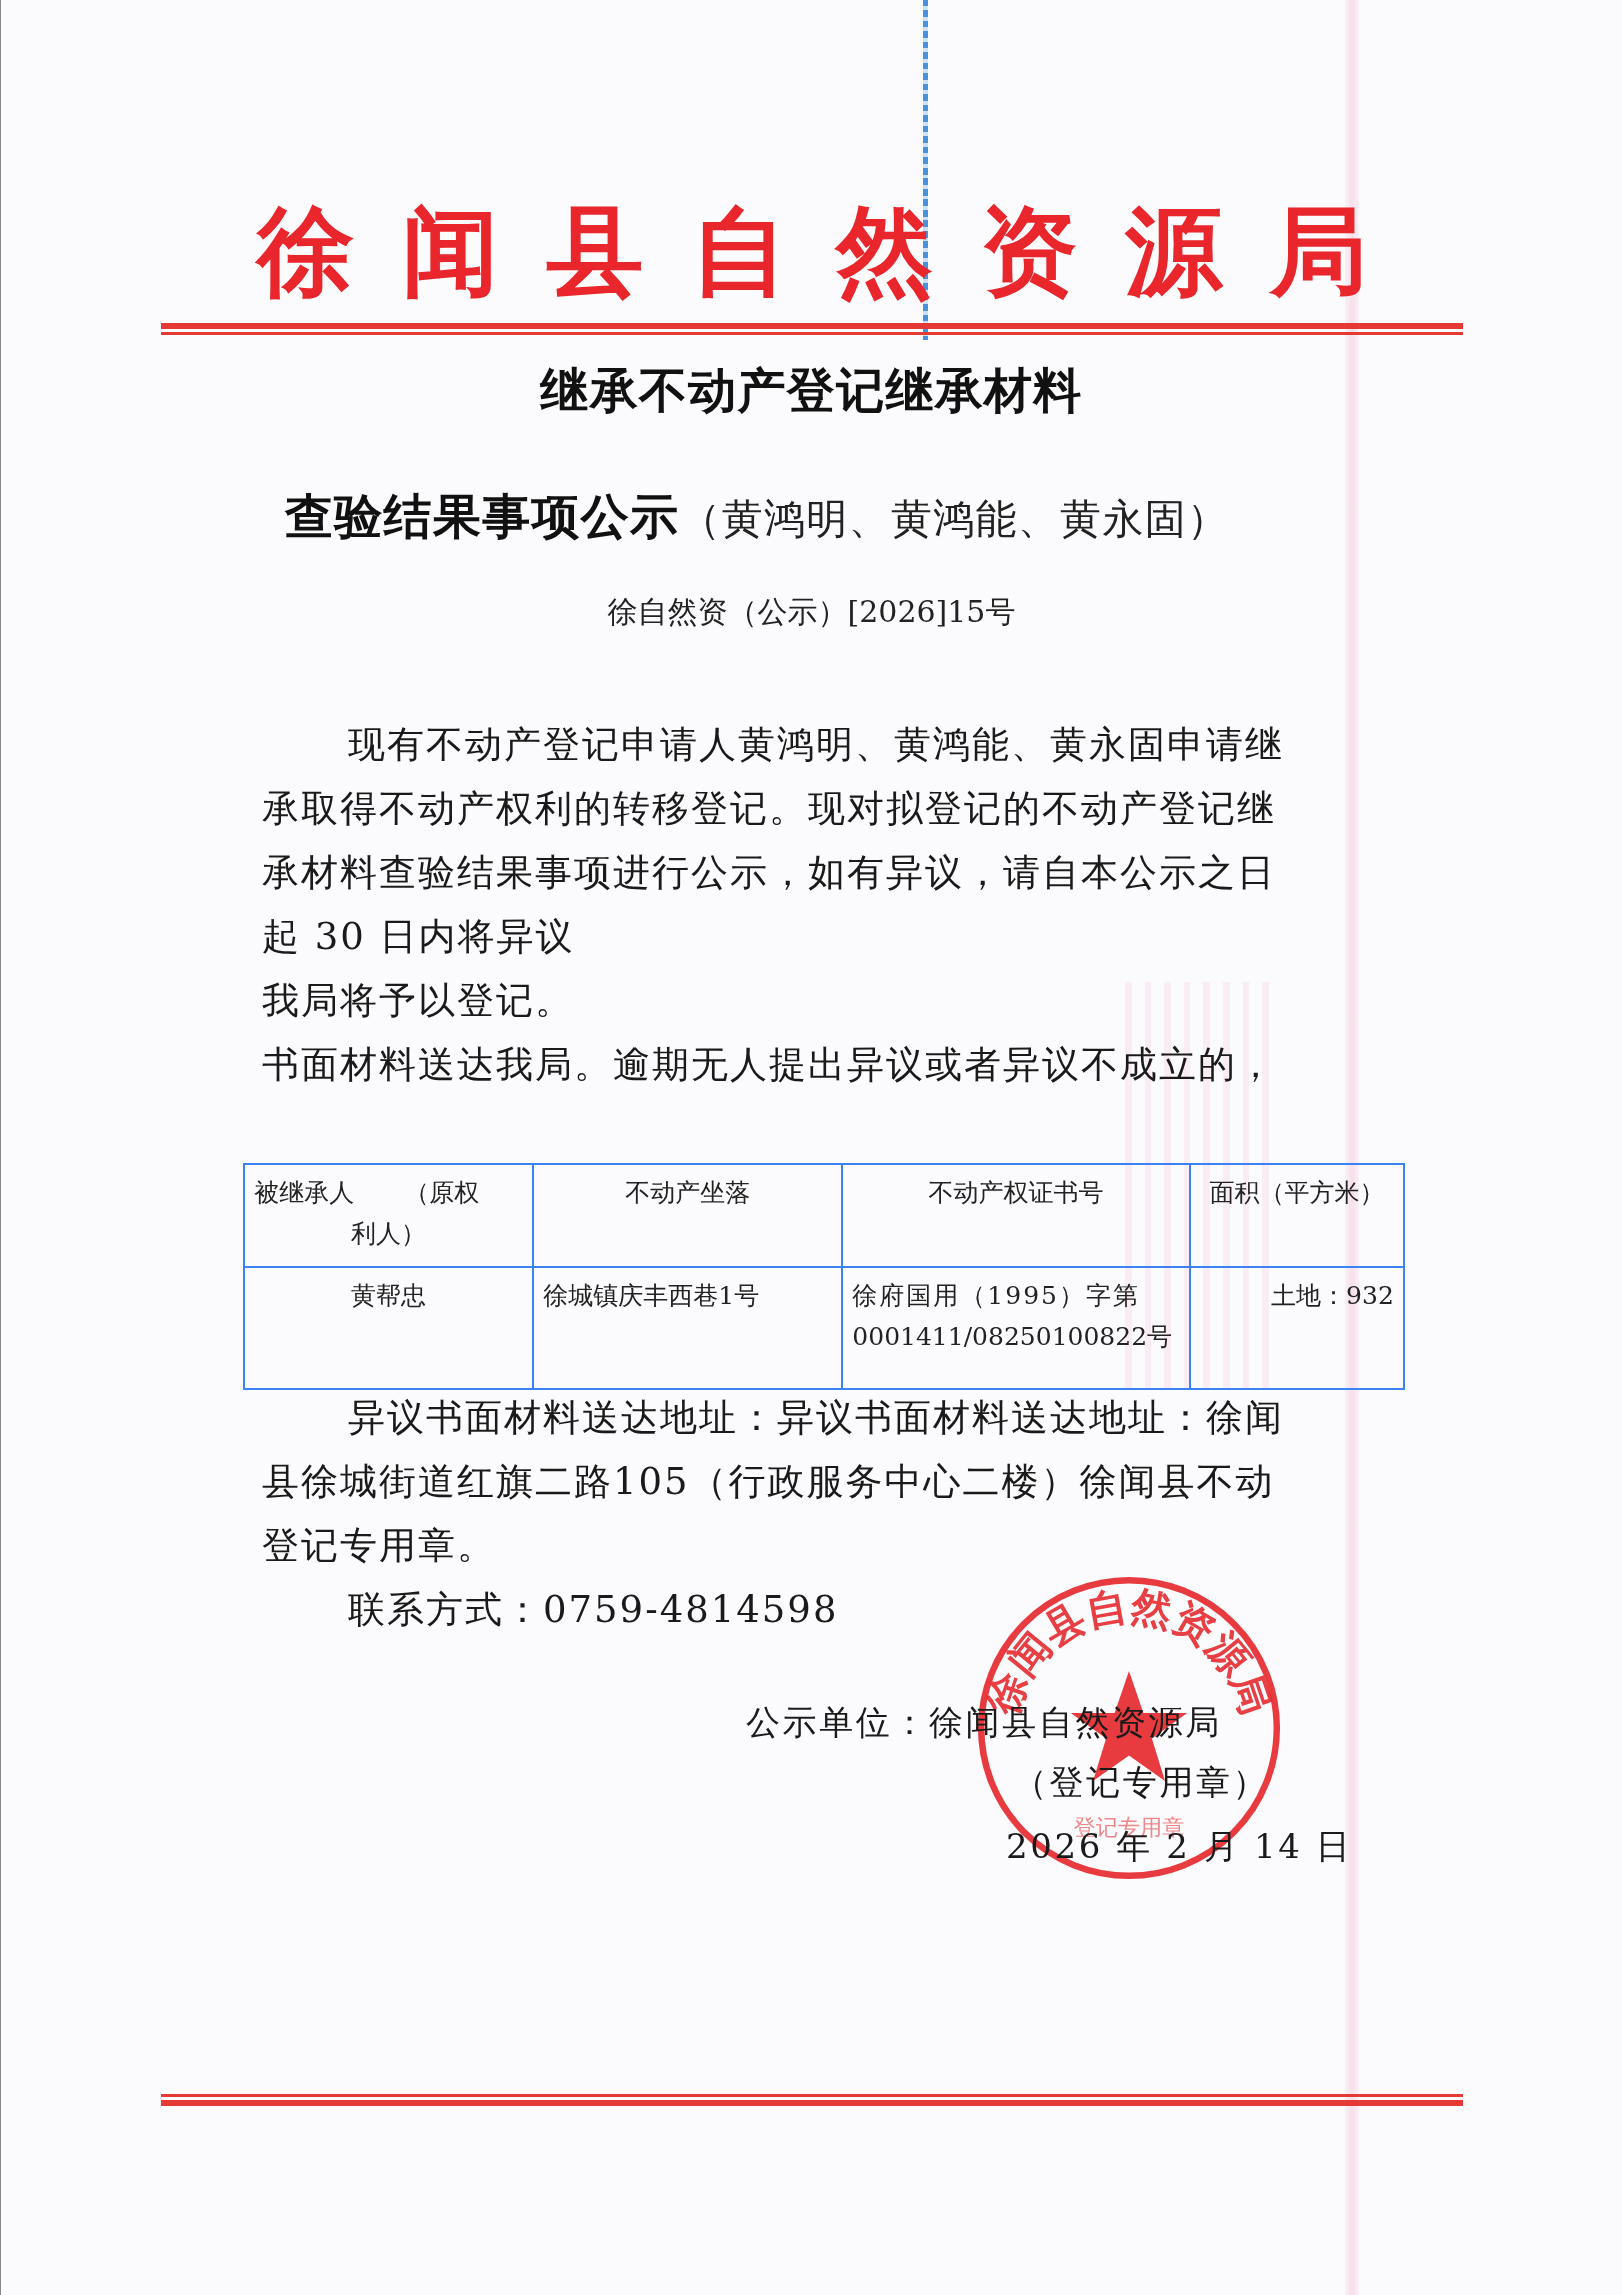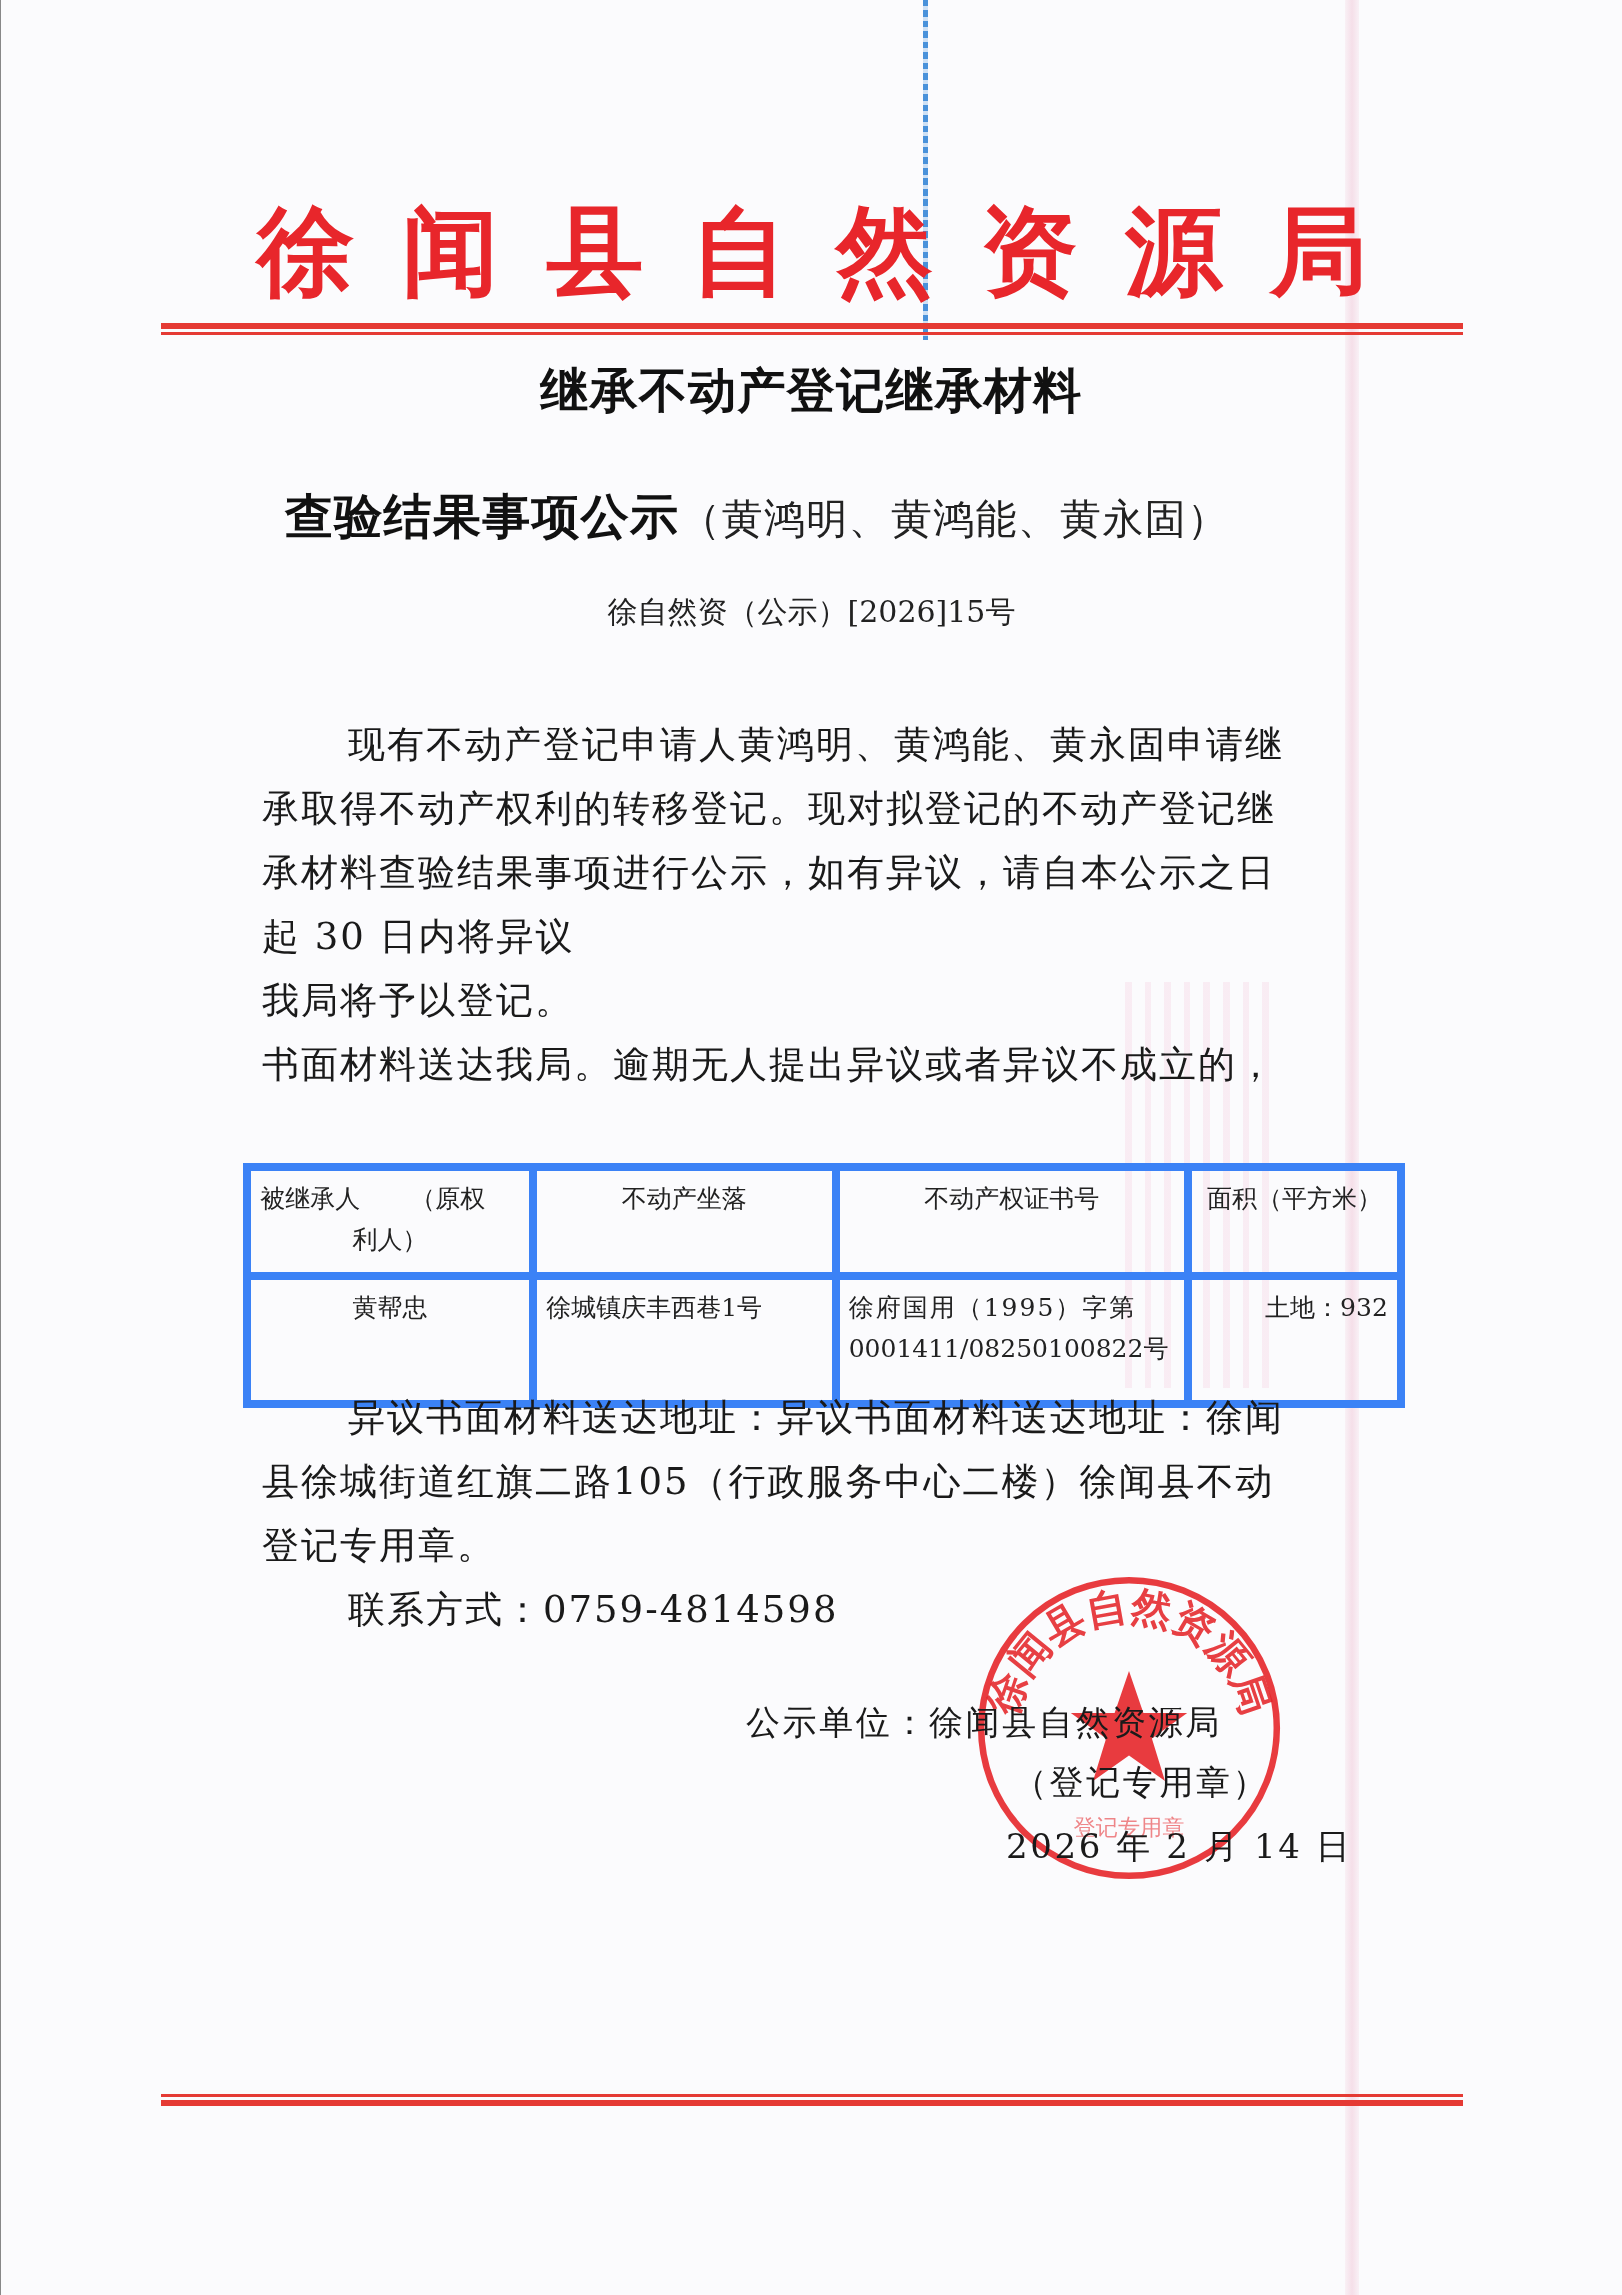--- a/index.html
+++ b/index.html
@@ -60,21 +60,21 @@
     font-size: 37px; line-height: 64px; color: #1a1a1a; letter-spacing: 2px;
   }
   .para .line { display: block; white-space: nowrap; }
 
   
   table.prop {
     position: absolute; left: 243px; top: 1163px; width: 1162px;
     border-collapse: collapse; font-size: 25px; color: #222;
   }
   table.prop td {
-    border: 8px solid #3b82f6; vertical-align: top; padding: 6.5px 9.2px;
+    border: 2px solid #3b82f6; vertical-align: top; padding: 6.5px 9.2px;
     line-height: 41px;
   }
   table.prop tr.head td { height: 88px; text-align: center; }
   table.prop tr.body td { height: 107px; }
   .c1 { width: 272px; } .c2 { width: 293px; } .c3 { width: 328px; } .c4 { width: 196px; }
   .center { text-align: center; }
   .right { text-align: right; }
 
   .stamp {
     position: absolute; left: 974px; top: 1573px; width: 310px; height: 310px;

